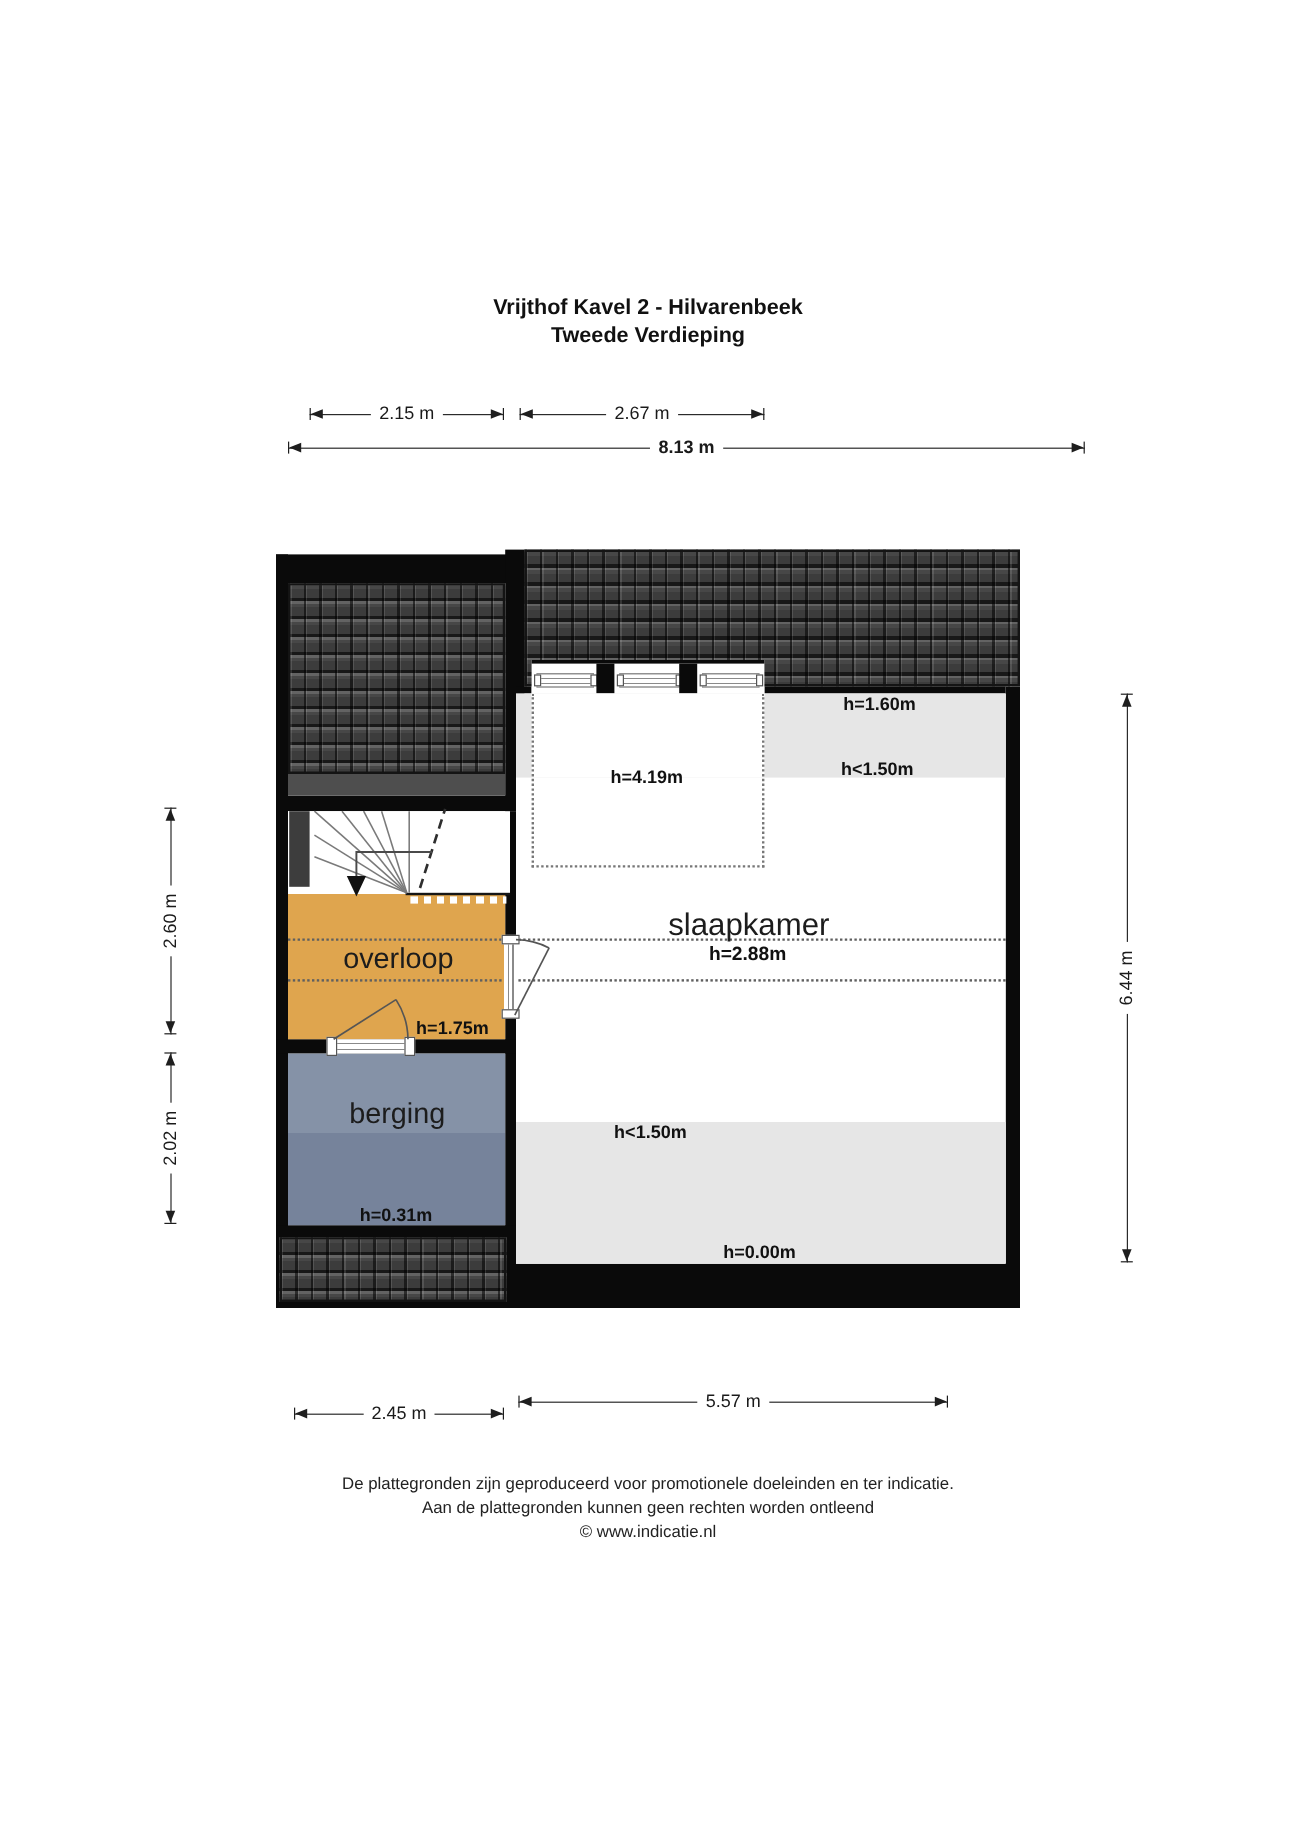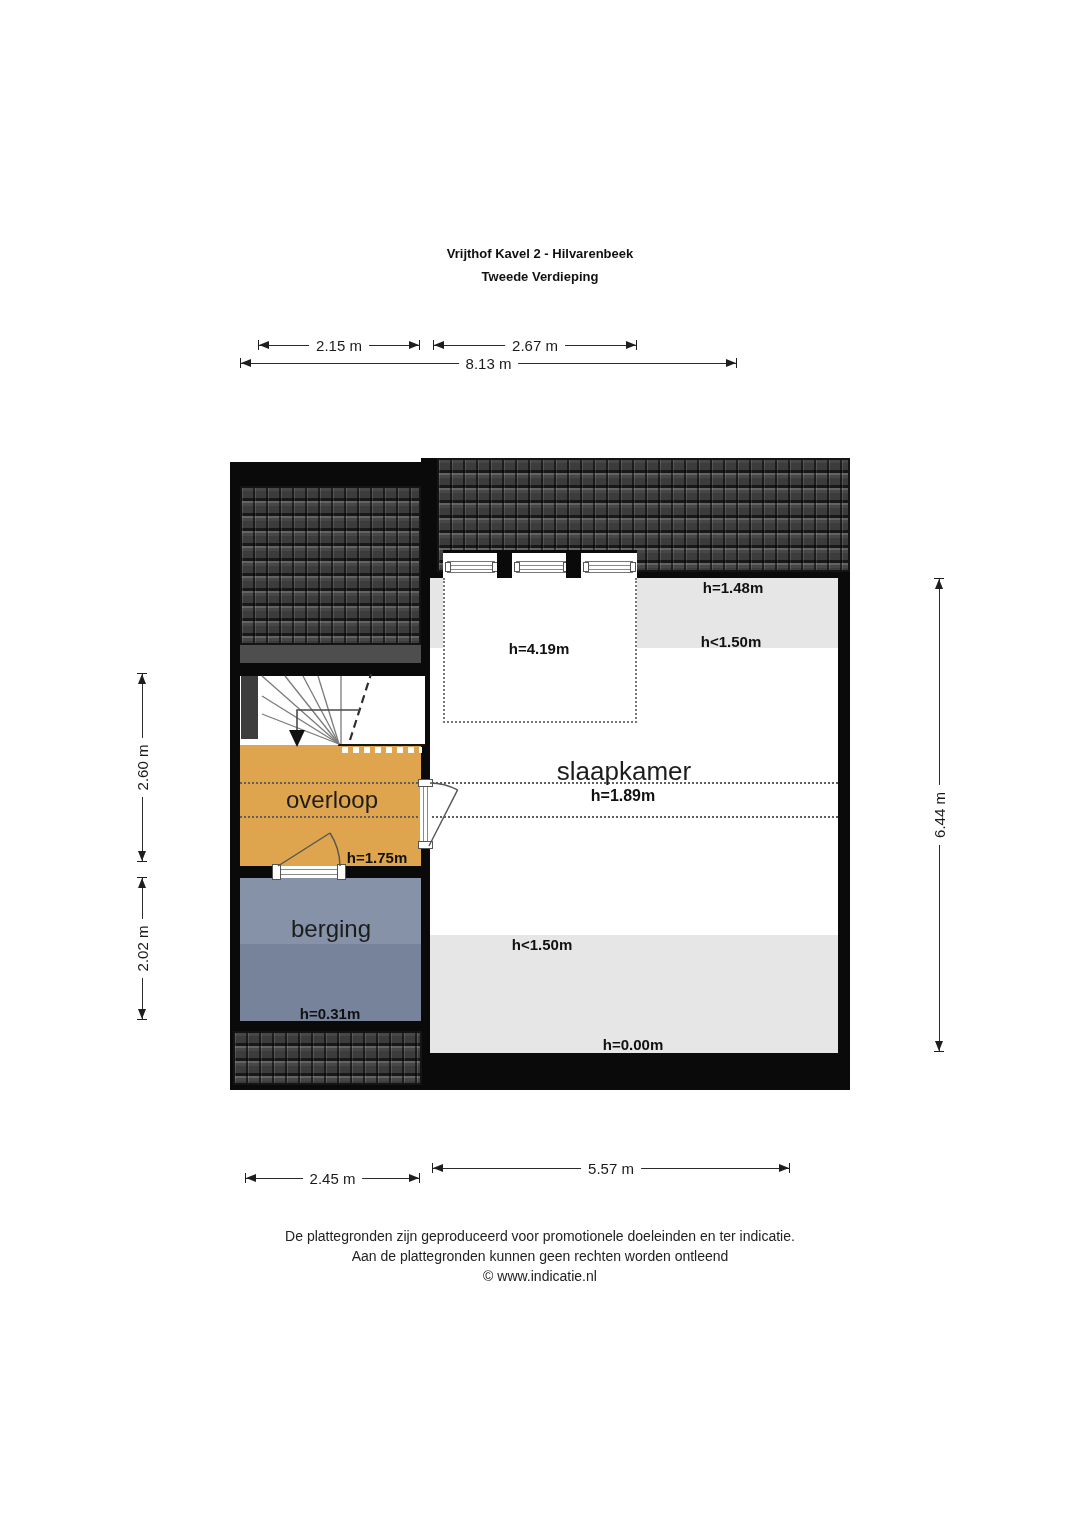--- a/index.html
+++ b/index.html
@@ -1,19 +1,19 @@
 <!DOCTYPE html>
 <html><head>
 <meta charset="utf-8">
 <style>
   html,body{margin:0;padding:0;background:#fff;}
   body{width:1080px;height:1527px;position:relative;font-family:"Liberation Sans",sans-serif;color:#1a1a1a;overflow:hidden;}
   .abs{position:absolute;}
   
-  .title{left:0;right:0;text-align:center;font-weight:bold;font-size:13px;color:#111;}
+  .title{left:0;right:0;text-align:center;font-weight:bold;font-size:18px;color:#111;}
   .footer{left:0;right:0;text-align:center;font-size:14px;color:#222;}
   
   .dim{position:absolute;height:14px;}
   .dim .line{position:absolute;left:0;right:0;top:7px;height:1px;background:#2b2b2b;}
   .dim .arr{position:absolute;top:3px;width:0;height:0;border-top:4px solid transparent;border-bottom:4px solid transparent;}
   .dim .arr-l{left:1px;border-right:10px solid #1e1e1e;}
   .dim .arr-r{right:1px;border-left:10px solid #1e1e1e;}
   .dim .tick{position:absolute;top:2px;width:1px;height:10px;background:#1e1e1e;}
   .dim .tick-l{left:0;}
   .dim .tick-r{right:0;}
@@ -50,21 +50,21 @@
   <span class="lbl">2.15 m</span>
 </div>
 <div class="dim" style="left:433px;top:338px;width:204px;">
   <span class="line"></span>
   <span class="tick tick-l"></span>
     <span class="tick tick-r"></span>
   <span class="arr arr-l"></span>
     <span class="arr arr-r"></span>
   <span class="lbl">2.67 m</span>
 </div>
-<div class="dim" style="left:240px;top:356px;width:497px;">
+<div class="dim" style="left:240px;top:366px;width:664px;font-weight:bold;">
   <span class="line"></span>
   <span class="tick tick-l"></span>
     <span class="tick tick-r"></span>
   <span class="arr arr-l"></span>
     <span class="arr arr-r"></span>
   <span class="lbl">8.13 m</span>
 </div>
 
 <div class="dim v" style="left:135px;top:862px;width:189px;">
   <span class="line"></span>
@@ -167,23 +167,23 @@
     <path d="M 330 833 A 62 62 0 0 1 340 866"></path>
     <line x1="278" y1="866" x2="330" y2="833"></line>
   </g>
 </svg>
 
 <div class="abs room-label" style="left:332px;top:800px;">overloop</div>
 <div class="abs h-label" style="left:377px;top:857px;">h=1.75m</div>
 <div class="abs room-label" style="left:331px;top:929px;">berging</div>
 <div class="abs h-label" style="left:330px;top:1013px;">h=0.31m</div>
 <div class="abs room-label" style="left:624px;top:771px;font-size:26px;">slaapkamer</div>
-<div class="abs h-label" style="left:623px;top:796px;font-size:16px;">h=1.89m</div>
+<div class="abs h-label" style="left:623px;top:796px;font-size:16px;">h=2.88m</div>
 <div class="abs h-label" style="left:539px;top:648px;">h=4.19m</div>
-<div class="abs h-label" style="left:733px;top:587px;">h=1.48m</div>
+<div class="abs h-label" style="left:733px;top:587px;">h=1.60m</div>
 <div class="abs h-label" style="left:731px;top:641px;">h&lt;1.50m</div>
 <div class="abs h-label" style="left:542px;top:944px;">h&lt;1.50m</div>
 <div class="abs h-label" style="left:633px;top:1044px;">h=0.00m</div>
 
 <div class="dim" style="left:245px;top:1171px;width:175px;">
   <span class="line"></span>
   <span class="tick tick-l"></span>
     <span class="tick tick-r"></span>
   <span class="arr arr-l"></span>
     <span class="arr arr-r"></span>

